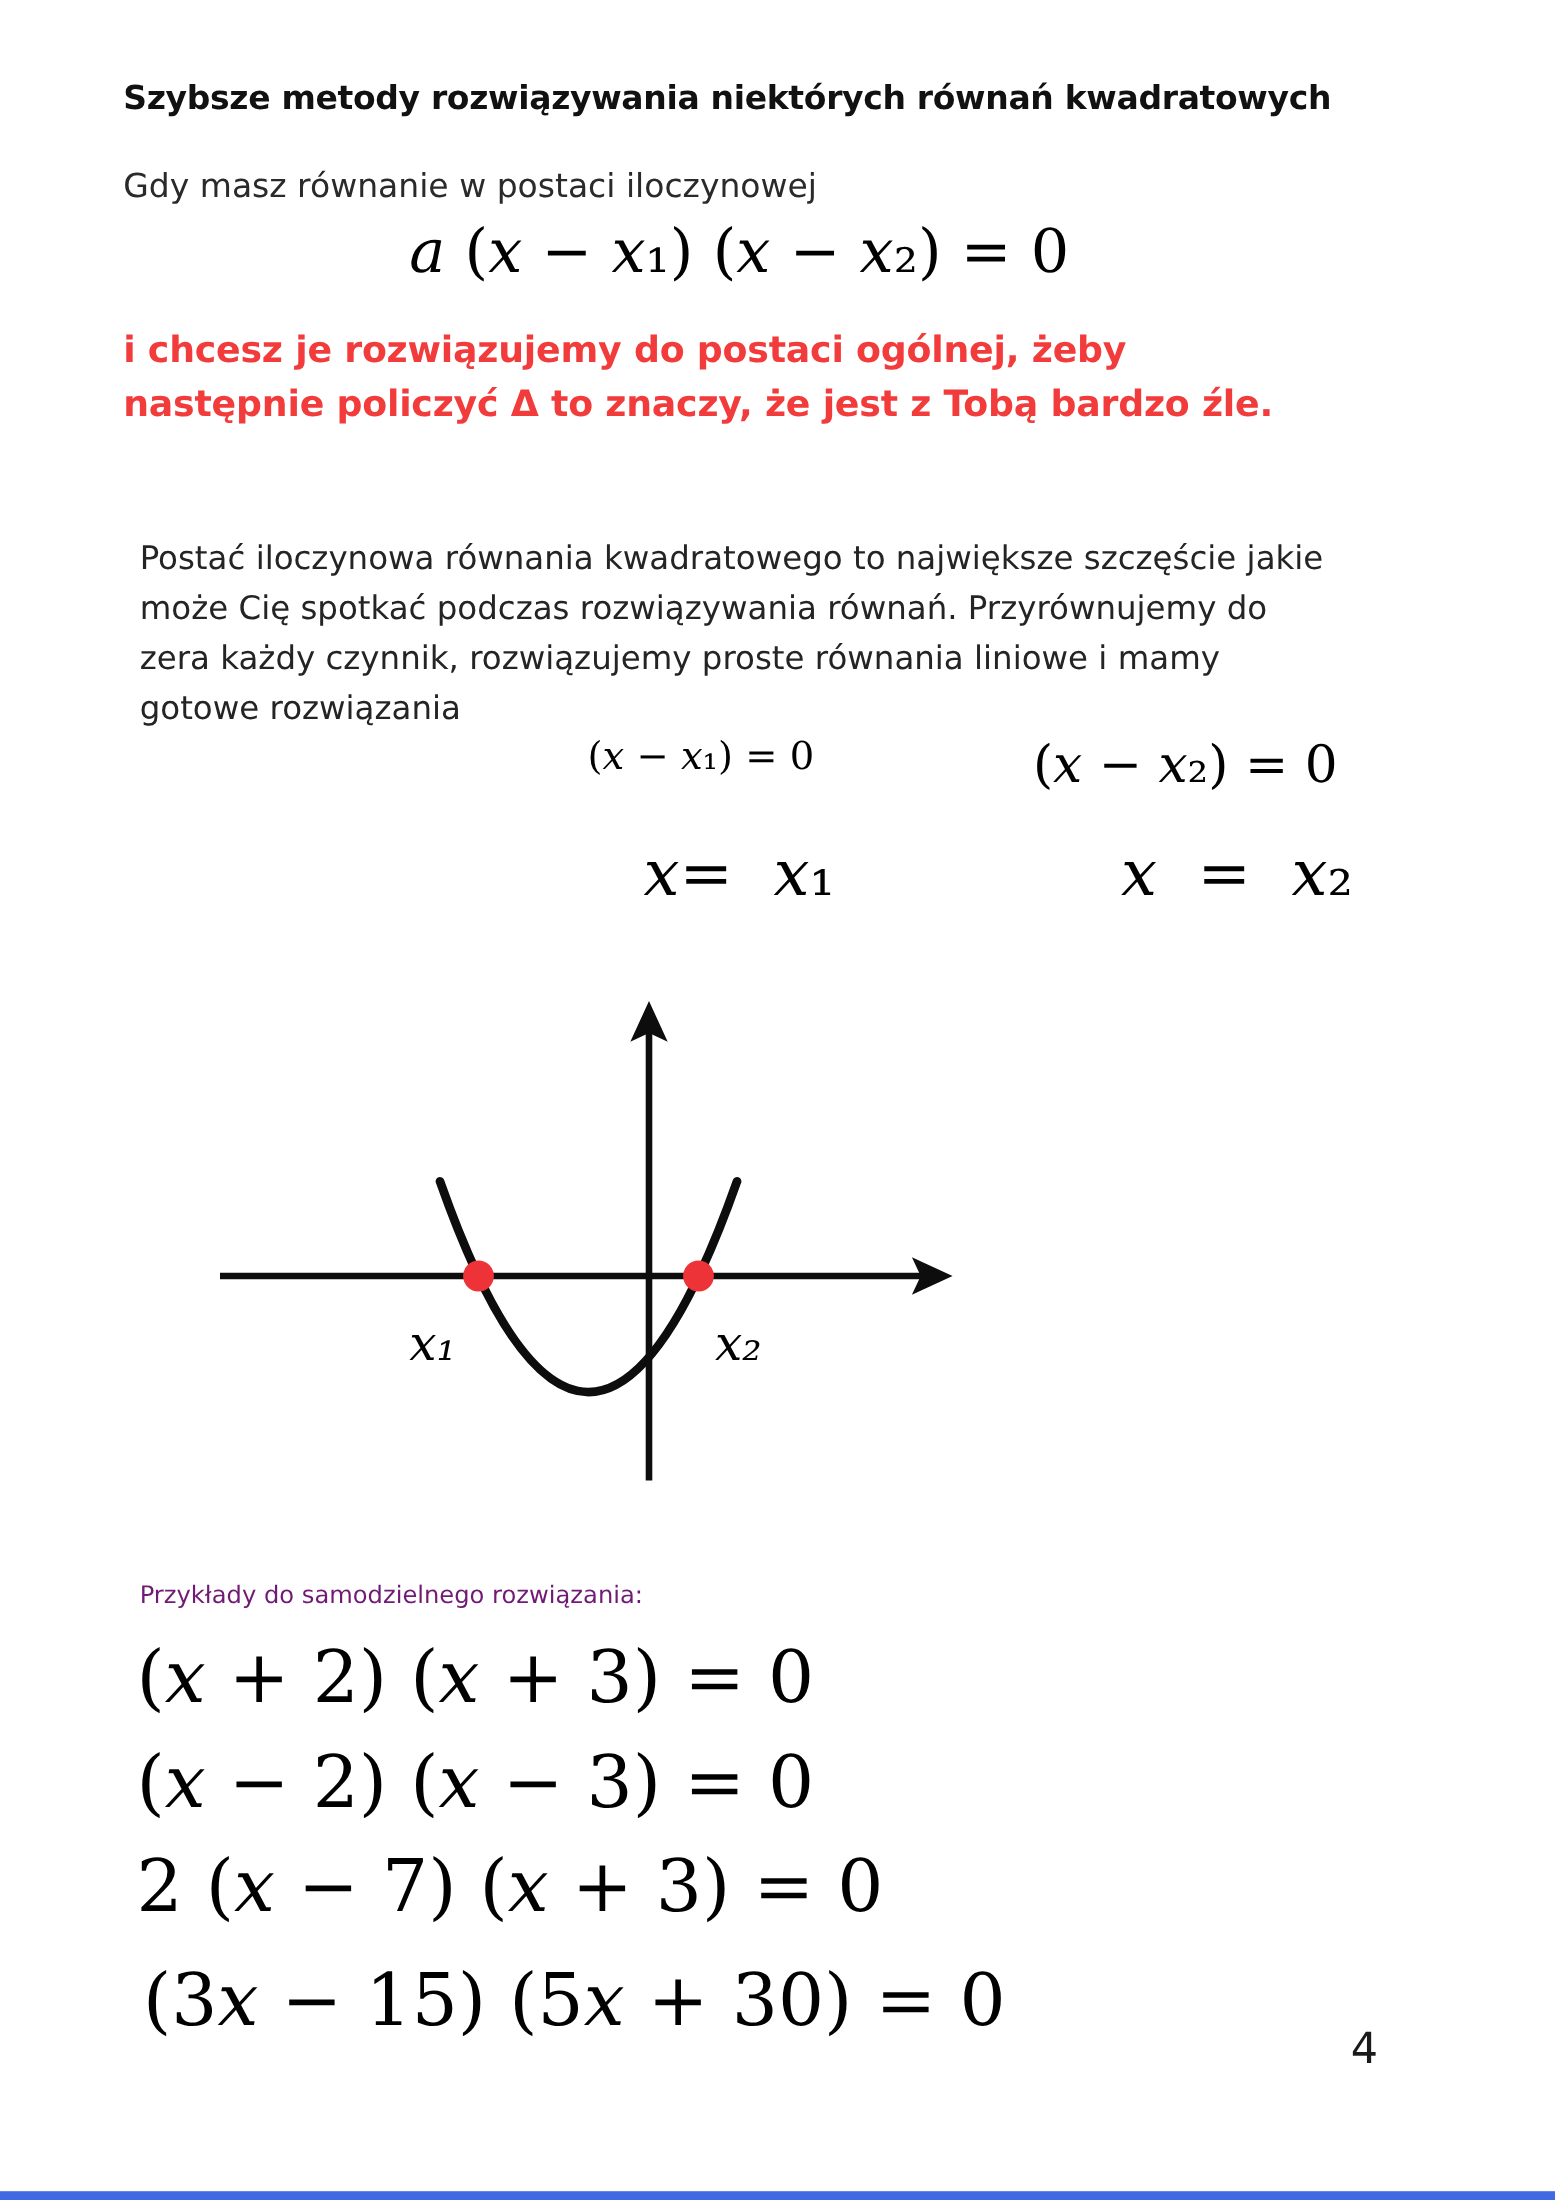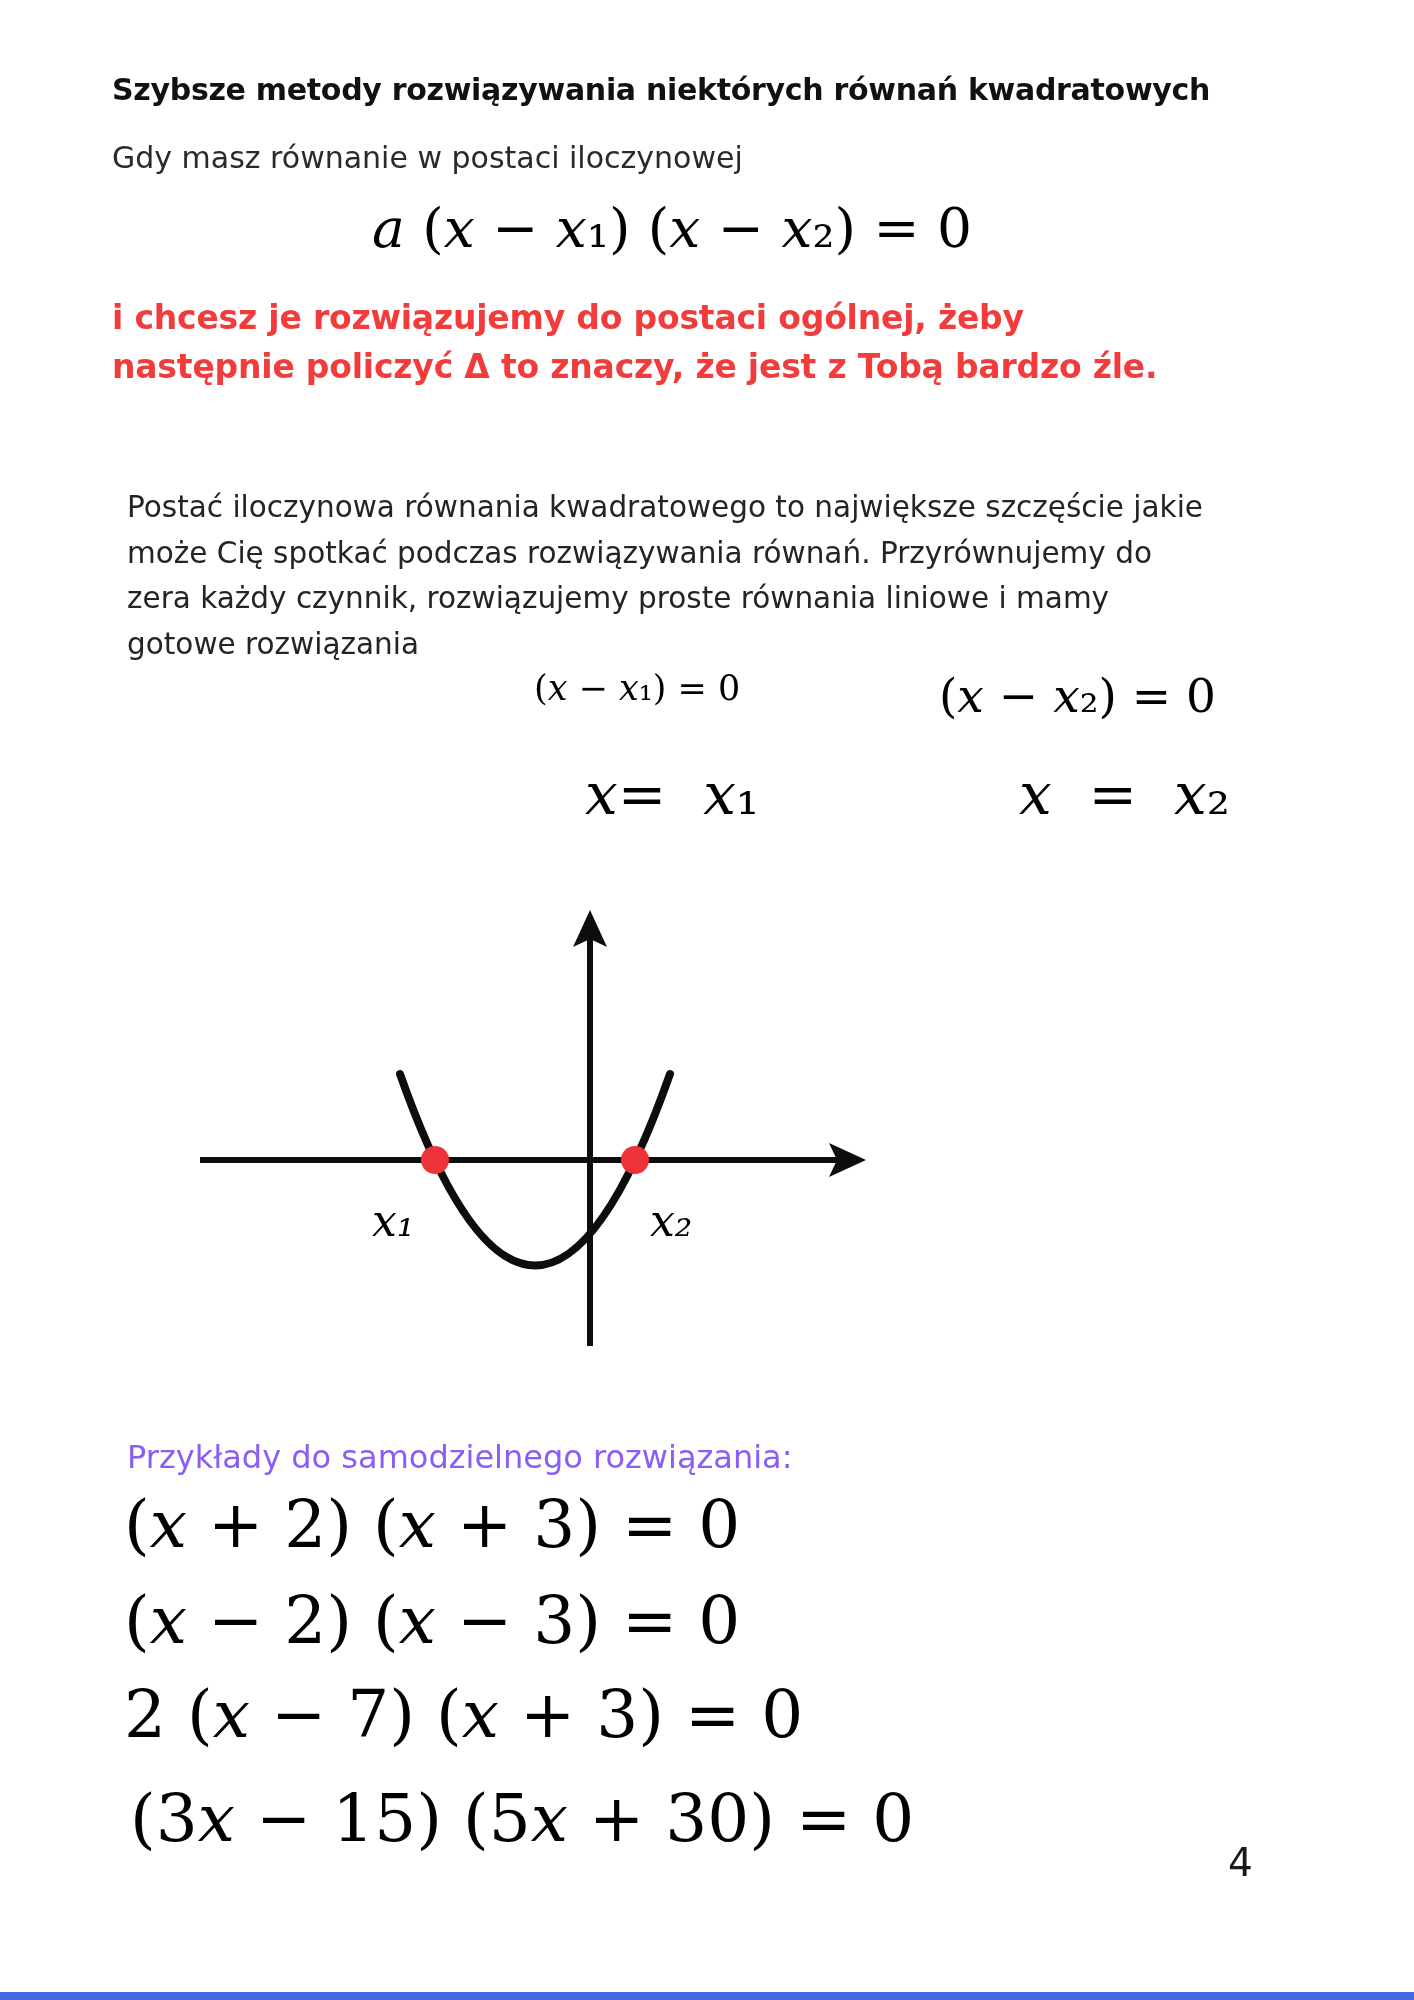--- a/index.html
+++ b/index.html
@@ -9,21 +9,21 @@
     background:#ffffff;
     overflow:hidden;
     font-family:"DejaVu Sans","Liberation Sans",sans-serif;
     color:#222222;
   }
   .title{
     position:absolute;left:112px;top:72px;margin:0;
     font-size:30px;font-weight:700;color:#111111;letter-spacing:-0.3px;
   }
   .intro{
-    position:absolute;left:112px;top:140px;margin:0;
+    position:absolute;left:112px;top:152px;margin:0;
     font-size:30px;color:#2a2a2a;
   }
   .math{
     font-family:"DejaVu Serif","Liberation Serif",serif;
     color:#000000;
     white-space:pre;
   }
   .math i{font-style:italic;}
   .formula-main{
     position:absolute;left:372px;top:196px;
@@ -43,21 +43,21 @@
   .solution2{position:absolute;left:975px;top:760px;font-size:58px;margin-left:44px;}
   .graph{
     position:absolute;left:150px;top:888px;width:720px;height:470px;
   }
   .graph text{
     font-family:"DejaVu Serif","Liberation Serif",serif;
     font-style:italic;
   }
   .examples-heading{
     position:absolute;left:127px;top:1438px;margin:0;
-    font-size:32px;color:#8b5cf6;
+    font-size:22px;color:#701a75;
   }
   .example{position:absolute;left:124px;font-size:66px;}
   .e1{top:1486px;}
   .e2{top:1582px;}
   .e3{top:1676px;}
   .e4{top:1780px;left:130px;}
   .page-number{
     position:absolute;left:1228px;top:1840px;
     font-size:39px;color:#1a1a1a;
   }

